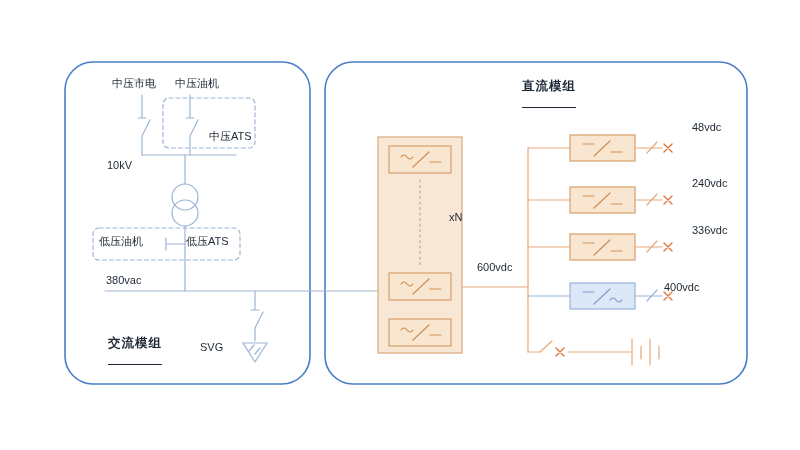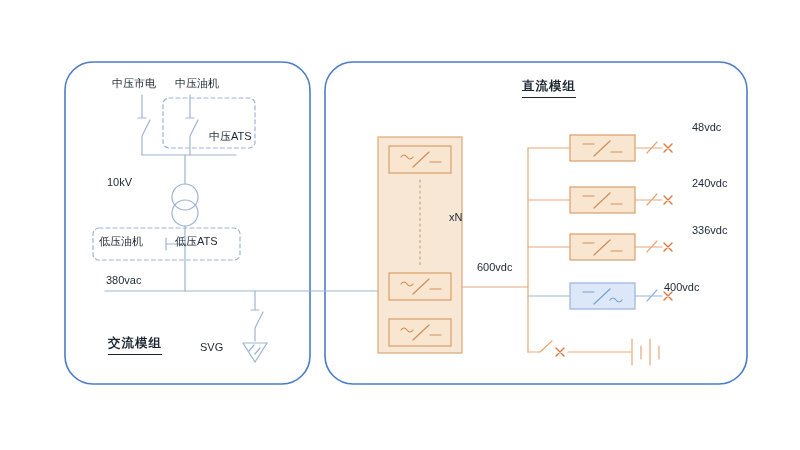--- a/index.html
+++ b/index.html
@@ -7,21 +7,21 @@
     position:relative; width:800px; height:450px; background:#ffffff;
     font-family:"Liberation Sans", sans-serif; overflow:hidden;text-align:center;
   }
   .canvas svg { position:absolute; left:0; top:0; }
   .lbl {
     position:absolute; font-size:11px; color:#1c2733;
     white-space:nowrap; line-height:1.2;
   }
   .title {
     font-size:12.5px; font-weight:bold; letter-spacing:1px;
-    border-bottom:1.6px solid #1c2733; padding-bottom:3px;
+    border-bottom:1.6px solid #1c2733; padding-bottom:13px;
   }
 </style>
 </head>
 <body>
 
 <div class="canvas">
 
   <svg width="800" height="450" viewBox="0 0 800 450">
 
     <rect x="65" y="62" width="245" height="322" rx="28" fill="none" stroke="#4a7dc8" stroke-width="1.6"></rect>
@@ -122,23 +122,23 @@
         <g>
           <path d="M632,339 V365 M641,346 V359 M650,339 V365 M659,346 V359"></path>
         </g>
       </g>
     </g>
   </svg>
 
   <div class="lbl" style="left:112px; top:77px">中压市电</div>
   <div class="lbl" style="left:175px; top:77px">中压油机</div>
   <div class="lbl" style="left:209px; top:130px">中压ATS</div>
-  <div class="lbl" style="left:107px; top:176px">10kV</div>
+  <div class="lbl" style="left:107px; top:159px">10kV</div>
   <div class="lbl" style="left:99px;  top:235px">低压油机</div>
-  <div class="lbl" style="left:175px; top:235px">低压ATS</div>
+  <div class="lbl" style="left:186px; top:235px">低压ATS</div>
   <div class="lbl" style="left:106px; top:274px">380vac</div>
   <div class="lbl title" style="left:108px; top:336px">交流模组</div>
   <div class="lbl" style="left:200px; top:341px">SVG</div>
 
   <div class="lbl title" style="left:522px; top:79px">直流模组</div>
   <div class="lbl" style="left:449px; top:211px">xN</div>
   <div class="lbl" style="left:477px; top:261px">600vdc</div>
 
   <div class="lbl" style="left:692px; top:121px">48vdc</div>
   <div class="lbl" style="left:692px; top:177px">240vdc</div>

